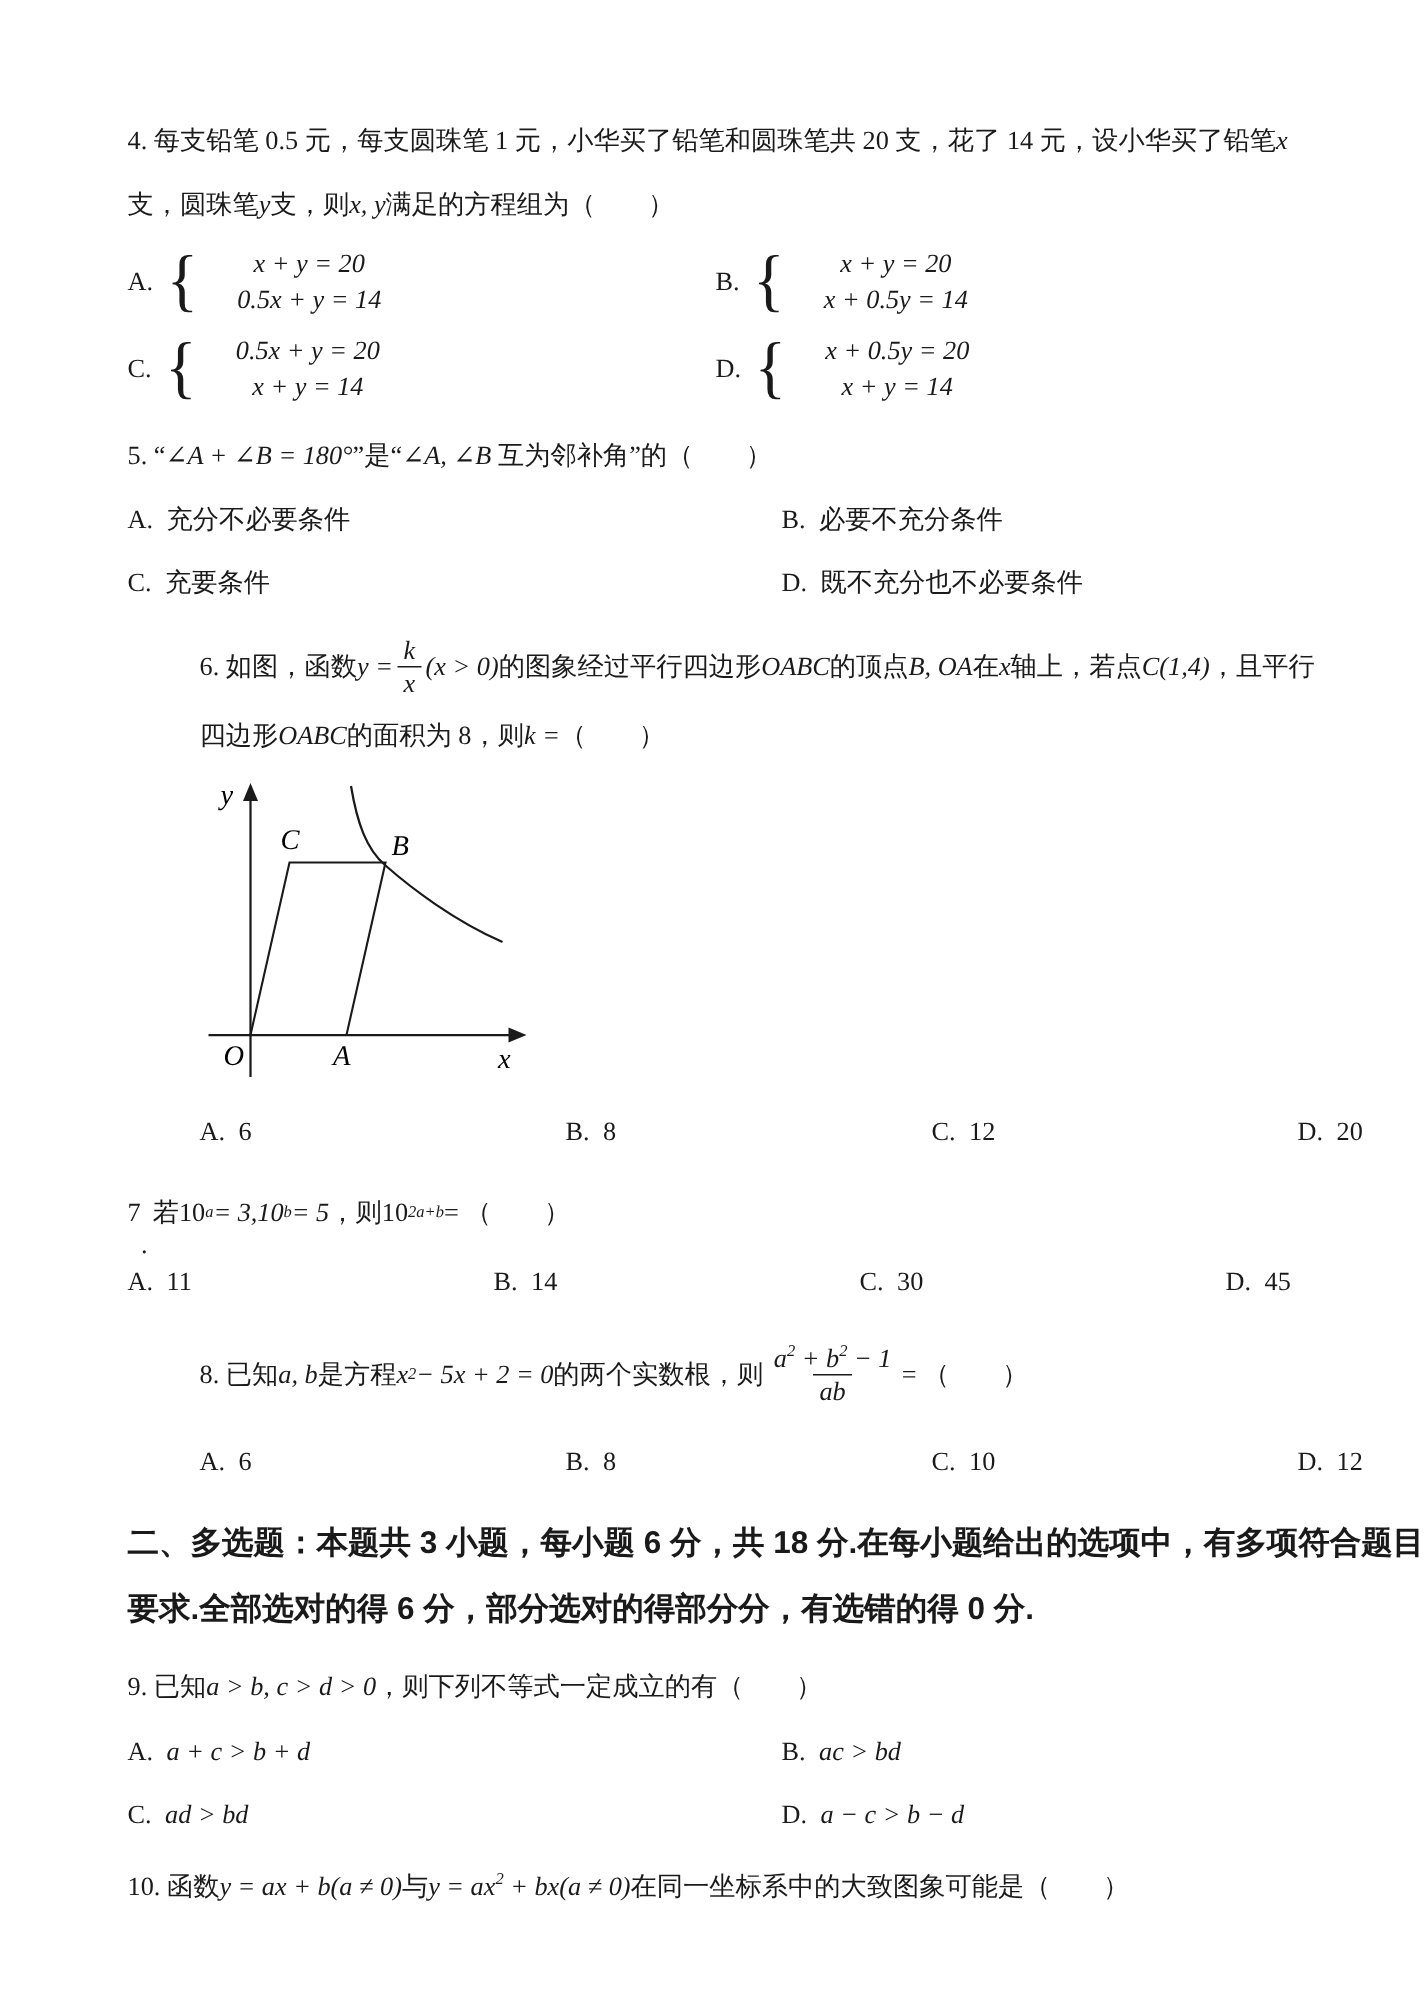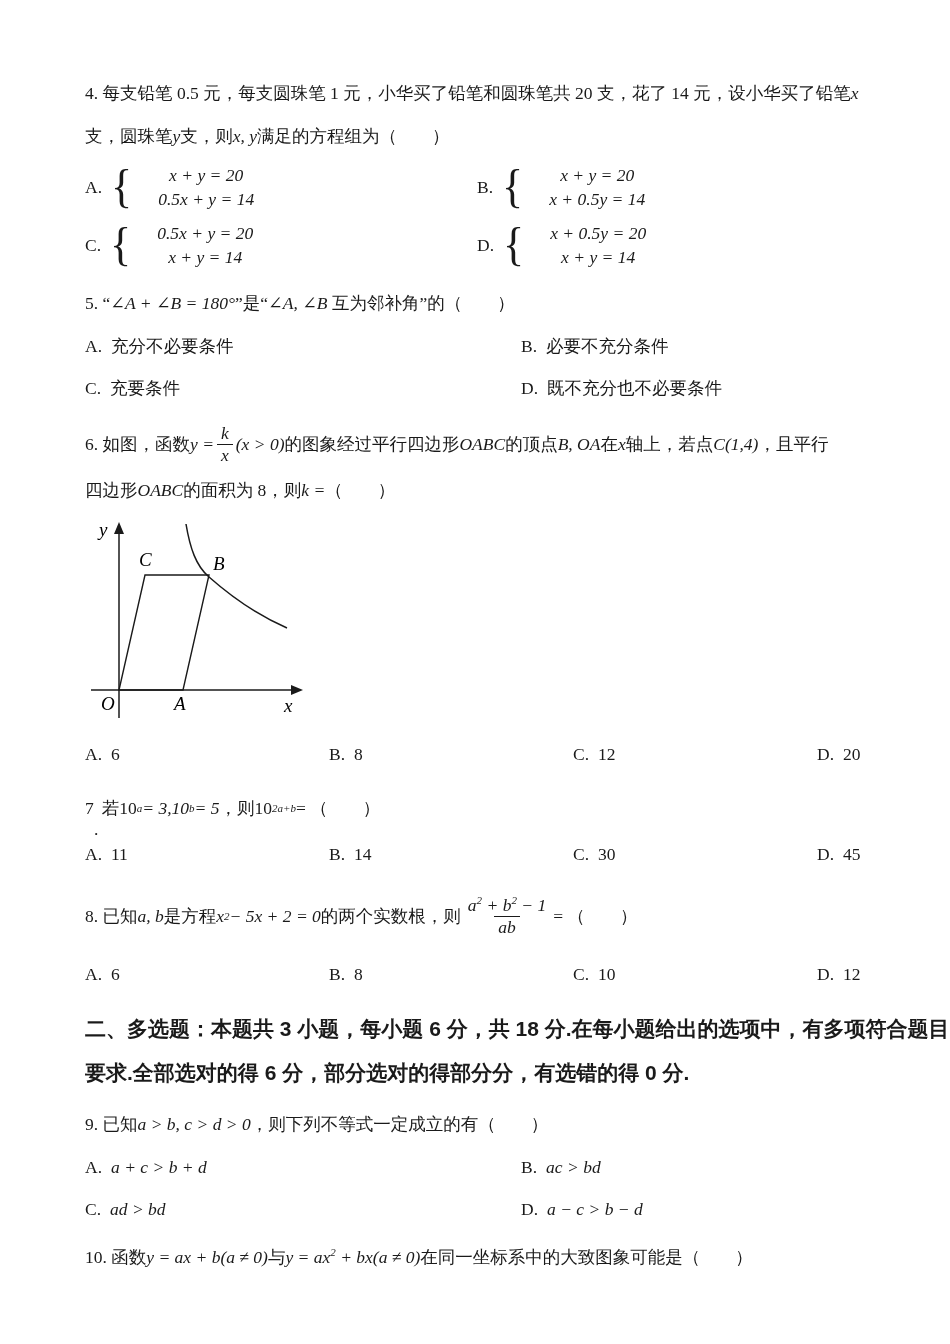--- a/index.html
+++ b/index.html
@@ -29,21 +29,21 @@
   .frac{display:inline-flex;flex-direction:column;align-items:center;vertical-align:middle;line-height:1.15;font-style:italic;margin:0 3px;}
   .frac .den{border-top:1.3px solid #1a1a1a;padding:0 4px;}
   .frac .num{padding:0 4px;}
   
   .q7wrap{position:relative;display:inline-block;margin-right:8px;font-style:normal;}
   .q7dot{position:absolute;left:9px;top:21px;font-style:normal;}
   
   .section .line{font-weight:bold;font-size:21px;font-family:"Liberation Sans","DejaVu Sans",sans-serif;line-height:44px;height:44px;}
   .figure{margin:6px 0 2px 4px;}
   .figlabel{font-style:italic;font-size:19px;font-family:"Liberation Serif","DejaVu Serif",serif;}.mt6{margin-top:6px;}.mt8{margin-top:8px;}
-  .mt10{margin-top:10px;}.mt12{margin-top:12px;}
+  .mt10{margin-top:10px;margin-left:48px;}.mt12{margin-top:12px;}
 </style>
 </head>
 <body>
 
 <div class="page">
 
   <div>
     <div class="line"><span class="cn">4. 每支铅笔 0.5 元，每支圆珠笔 1 元，小华买了铅笔和圆珠笔共 20 支，花了 14 元，设小华买了铅笔</span><span class="m">x</span></div>
     <div class="line"><span class="cn">支，圆珠笔</span><span class="m">y</span><span class="cn">支，则</span><span class="m">x, y</span><span class="cn">满足的方程组为（　　）</span></div>
 

